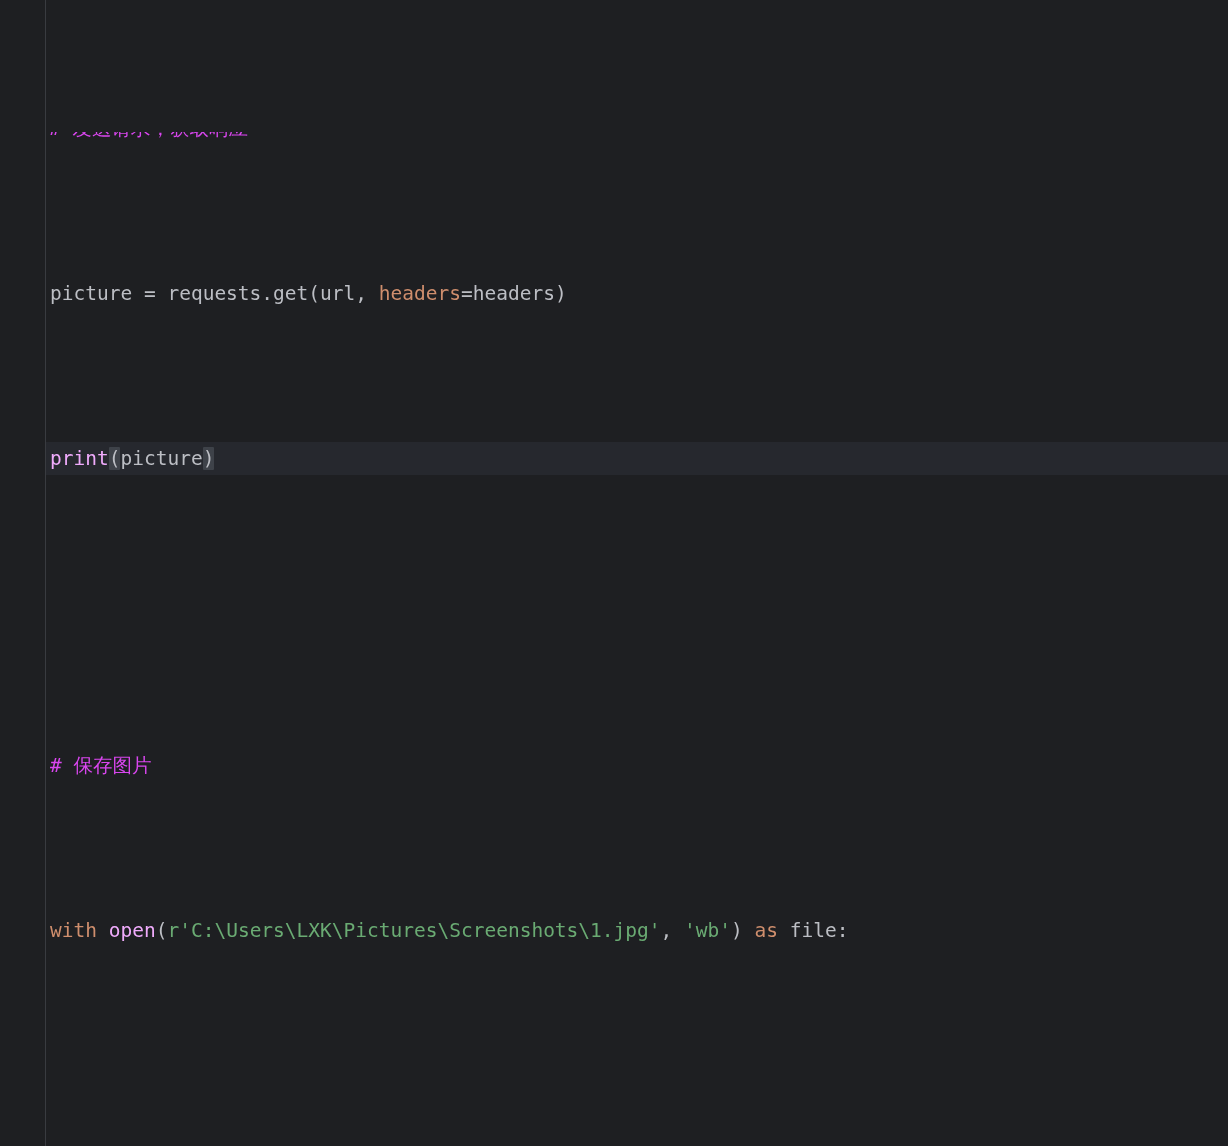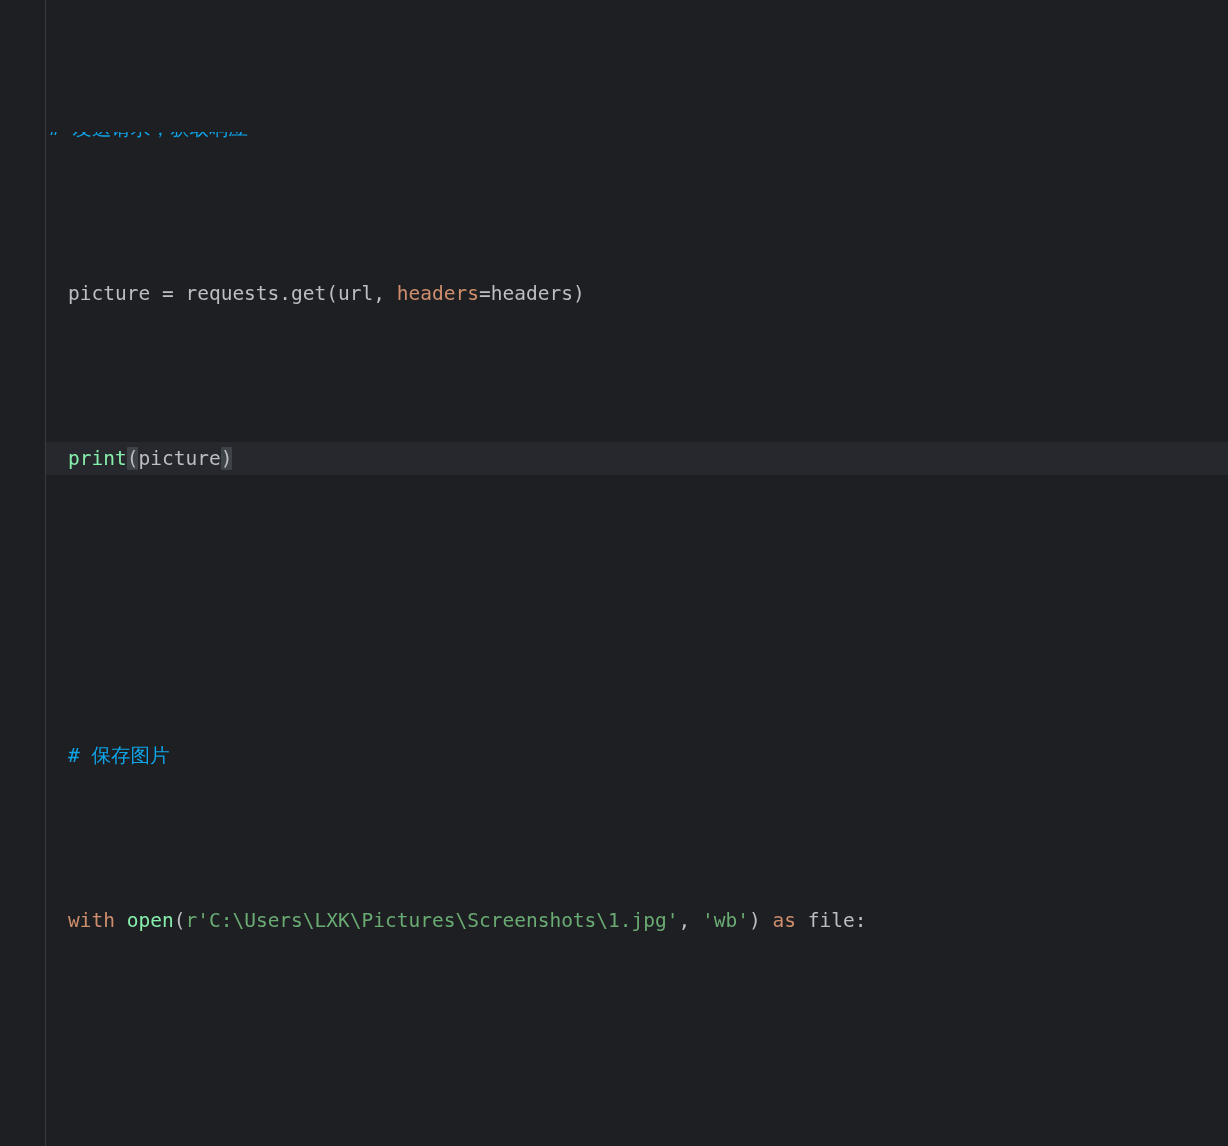--- a/index.html
+++ b/index.html
@@ -51,35 +51,35 @@
     padding-top: 0;
     font-size: 19.5px;
     line-height: 33px;
     white-space: pre;
     z-index: 1;
   }
 
   .line {
     position: relative;
     height: 33px;
-    padding-left: 68px;
+    padding-left: 50px;
     white-space: pre;
     box-sizing: border-box;
   }
 
   
   .line.current {
     background: #26282e;
   }
 
   
   .t-plain   { color: #bcbec4; }
-  .t-comment { color: #0ea5e9; }
+  .t-comment { color: #d946ef; margin-top: 10px; }
   .t-kw      { color: #cf8e6d; }
-  .t-builtin { color: #86efac; }
+  .t-builtin { color: #f0abfc; }
   .t-str     { color: #6aab73; }
   .t-punct   { color: #bcbec4; }
 
   
   .brmatch {
     background: #3e4249;
     border-radius: 1px;
   }
 
   

